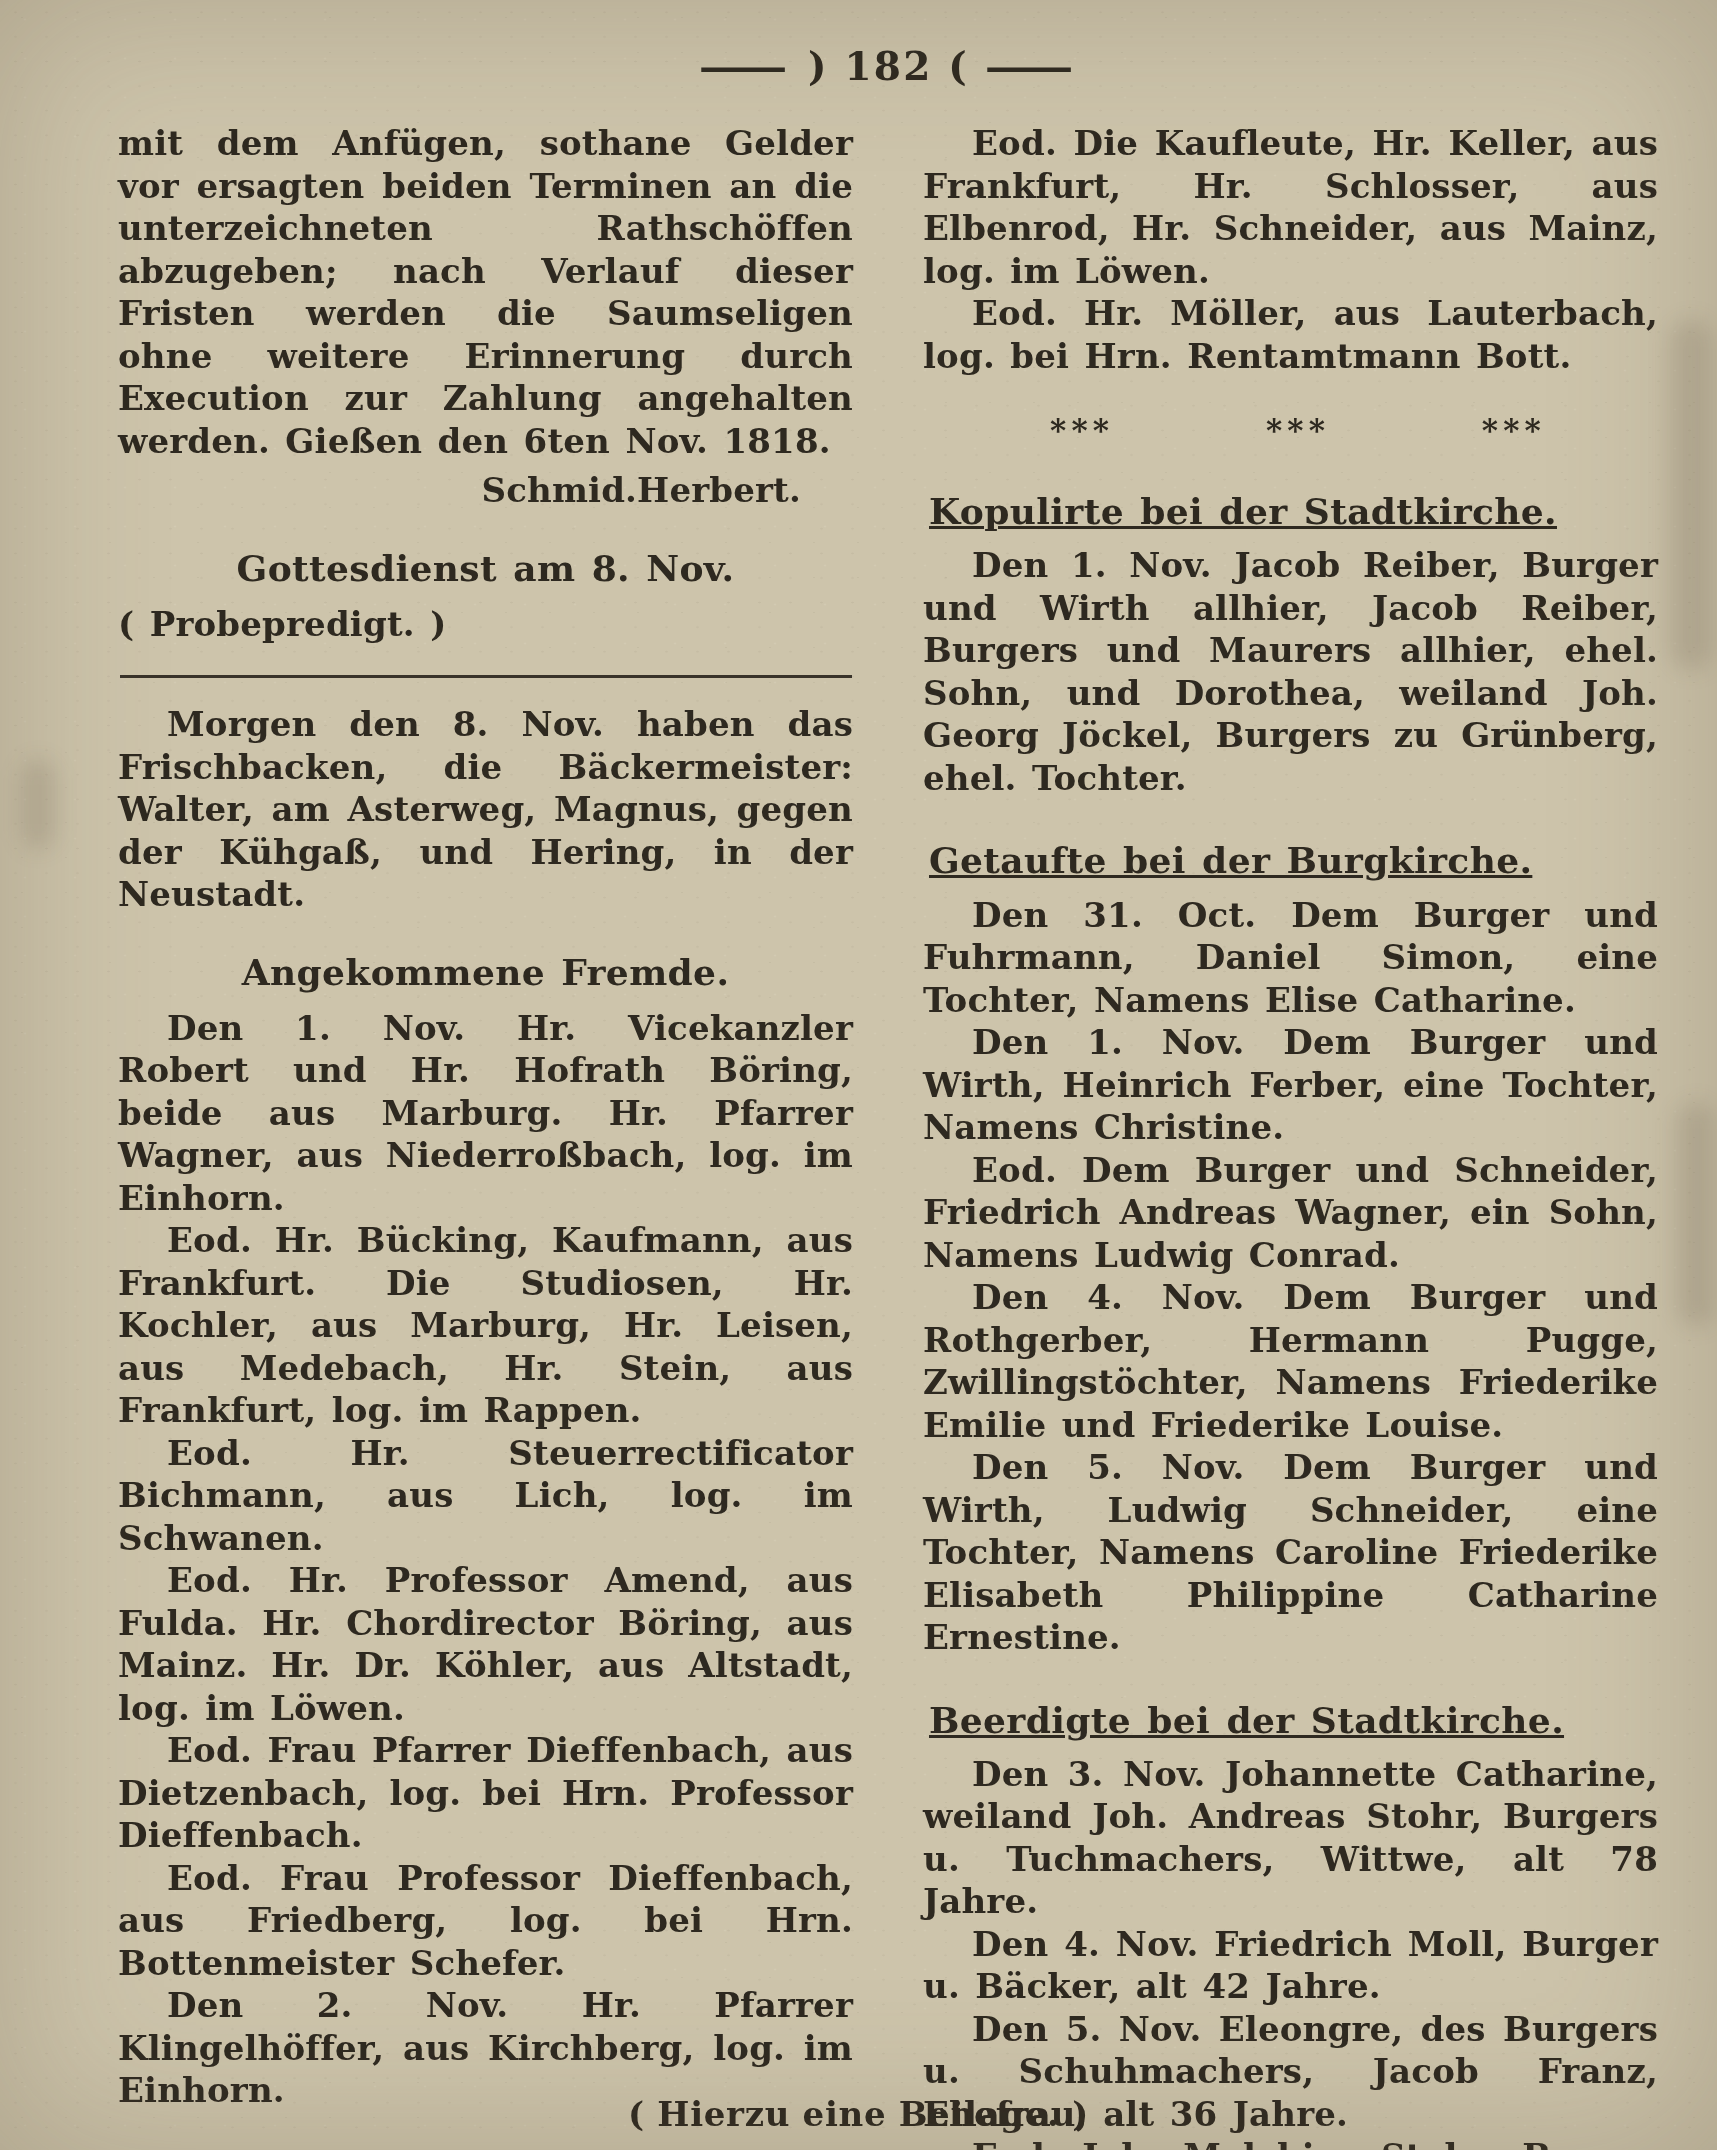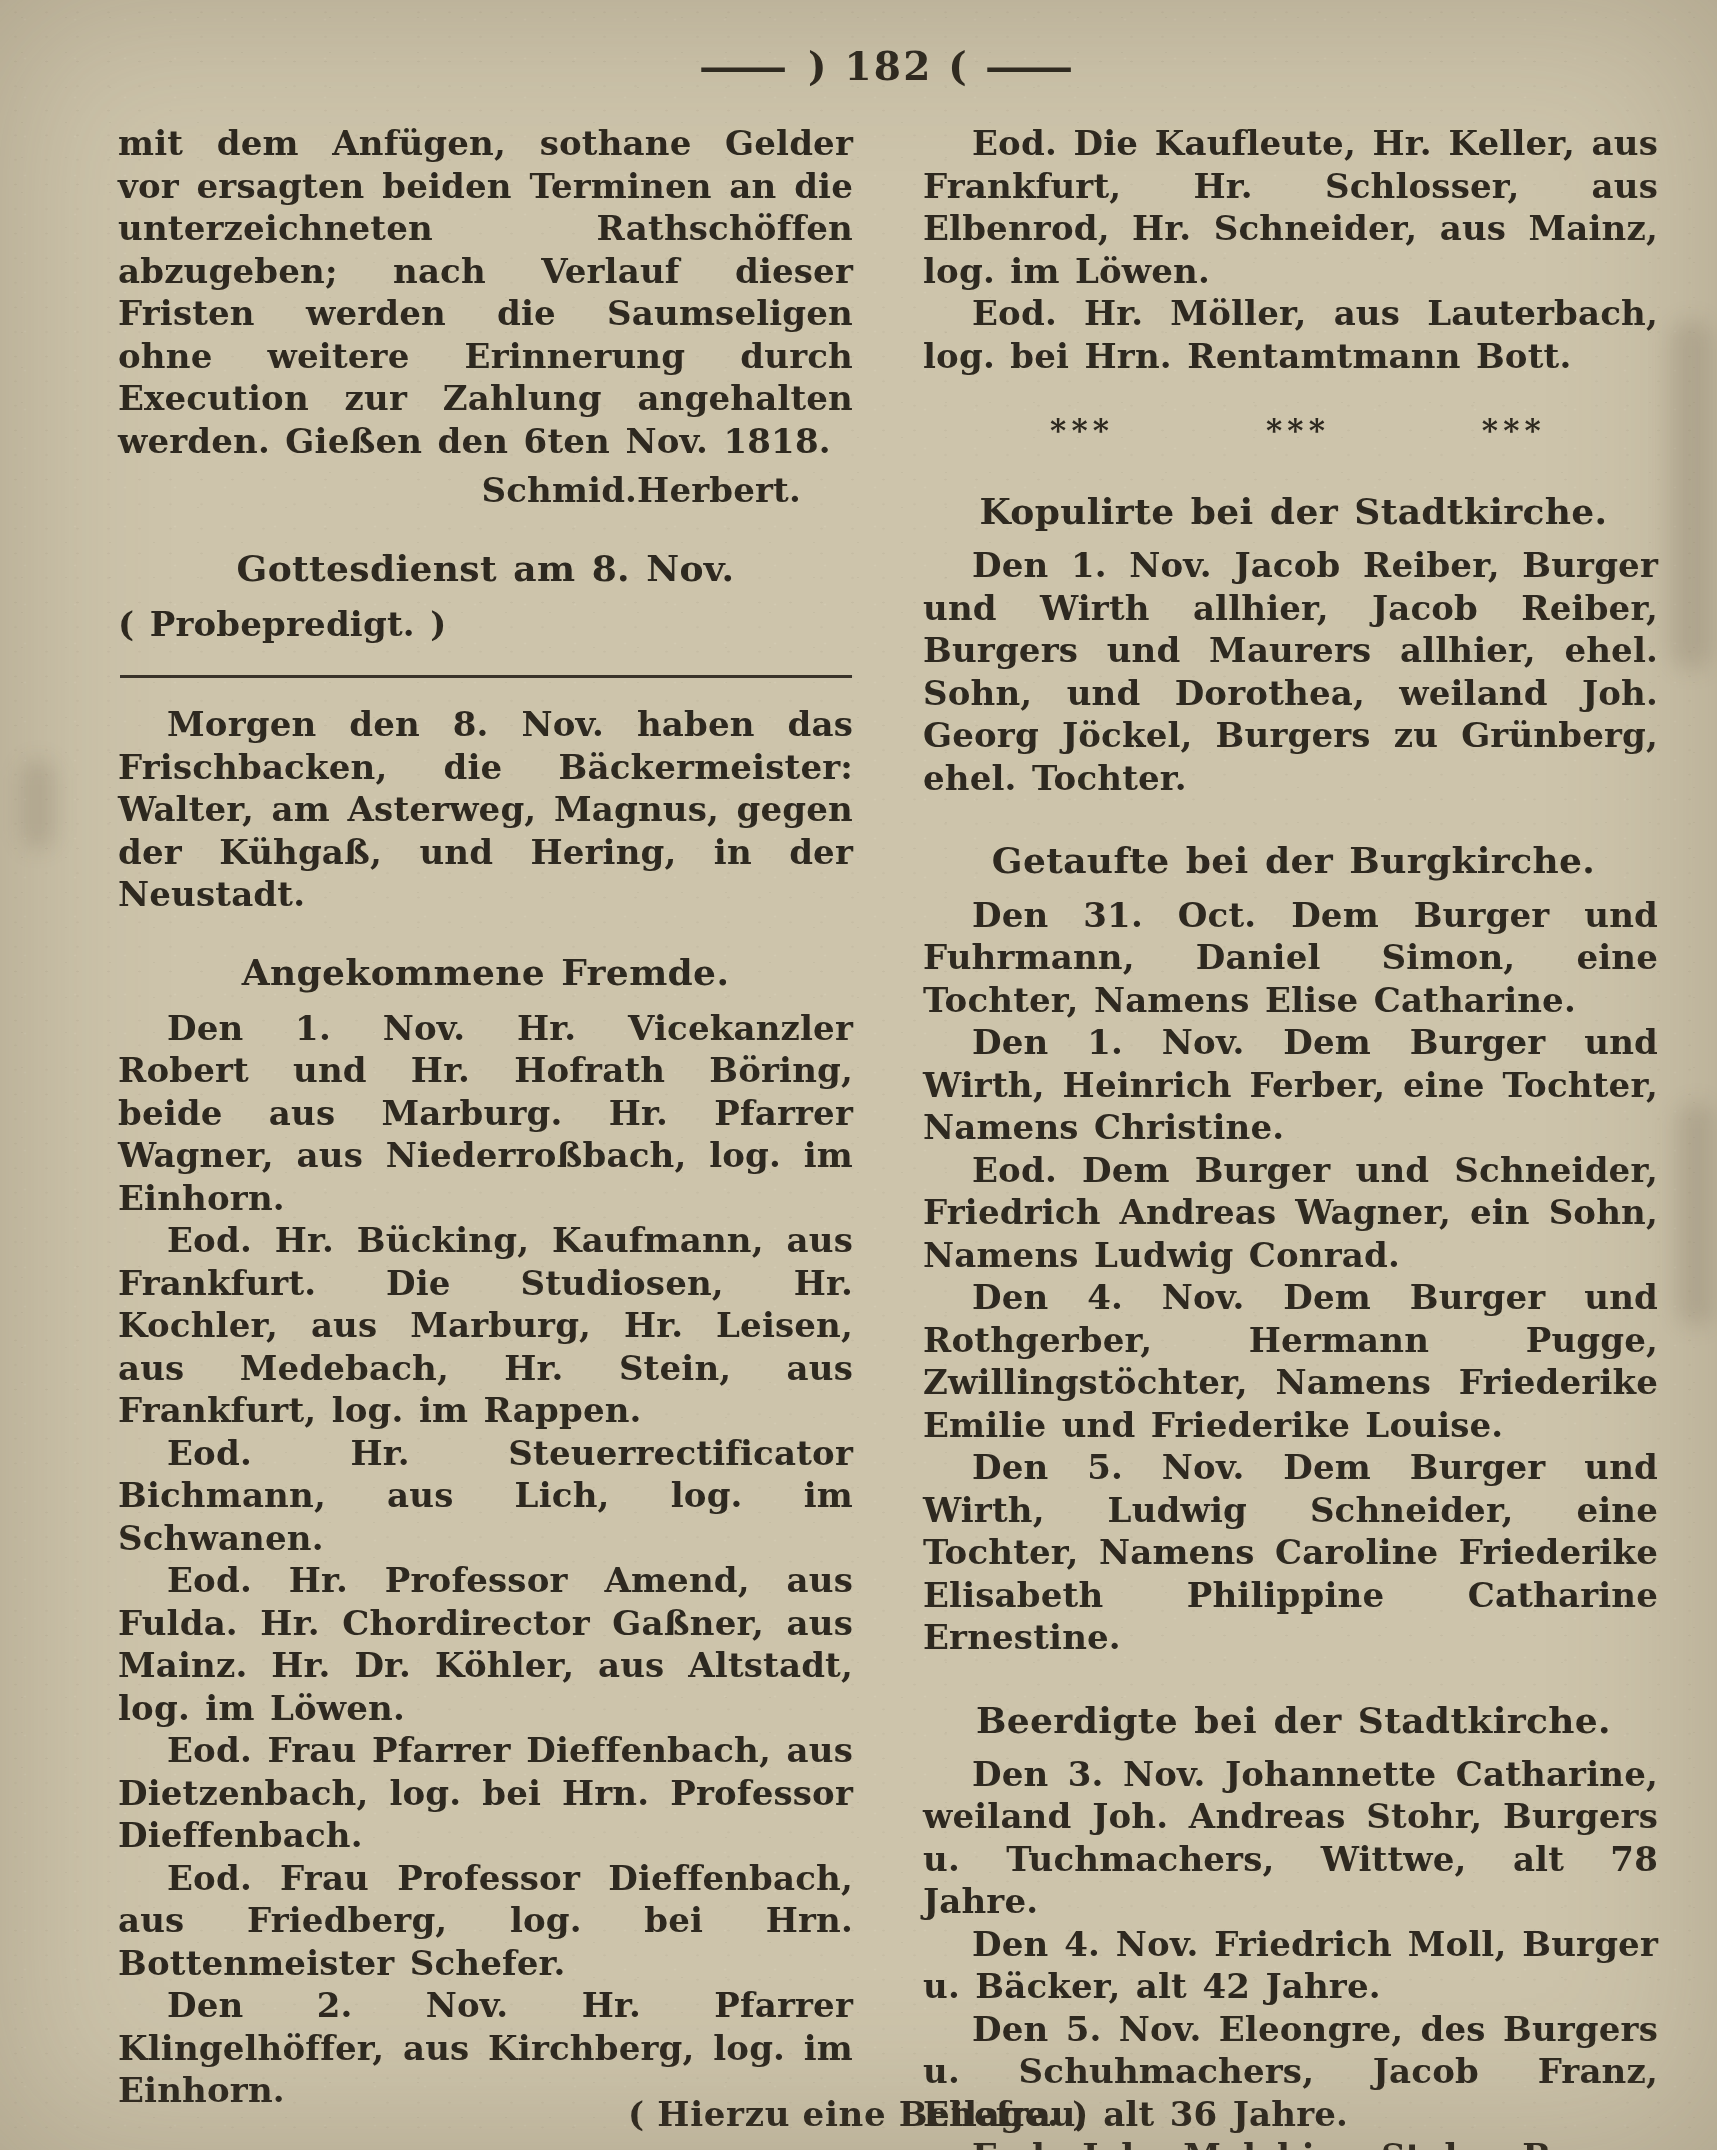--- a/index.html
+++ b/index.html
@@ -53,21 +53,21 @@
   .col p{ margin:0; }
   p.entry{ text-indent:49px; }
   p.noindent{ text-indent:0; }
   p.plainline{ text-indent:0; text-align:left; }
 
   h2{
     font-size:36px; font-weight:bold;
     margin:34px 0 12px; text-align:center;
     letter-spacing:0.01em;
   }
-  .col-right h2{ text-align:center; text-indent:6px; margin:39px 0 10.4px; }
+  .col-right h2{ text-align:left; text-indent:6px; margin:39px 0 10.4px;text-decoration:underline; }
 
   .signatures{
     display:flex; justify-content:flex-end;
     padding:7.4px 52px 0 66px;
     margin-bottom:6px;
   }
   hr.rule{
     border:none; border-top:3px solid #39332a;
     margin:30px 1.5px 25px;
   }
@@ -118,21 +118,21 @@
       <hr class="rule">
 
       <p class="entry">Morgen den 8. Nov. haben das Frischbacken, die Bäckermeister: Walter, am Asterweg, Magnus, gegen der Kühgaß, und Hering, in der Neustadt.</p>
 
       <h2>Angekommene Fremde.</h2>
 
       <div class="sec">
         <p class="entry">Den 1. Nov. Hr. Vicekanzler Robert und Hr. Hofrath Böring, beide aus Marburg.  Hr. Pfarrer Wagner, aus Niederroßbach, log. im Einhorn.</p>
         <p class="entry">Eod. Hr. Bücking, Kaufmann, aus Frankfurt.  Die Studiosen, Hr. Kochler, aus Marburg, Hr. Leisen, aus Medebach, Hr. Stein, aus Frankfurt, log. im Rappen.</p>
         <p class="entry">Eod. Hr. Steuerrectificator Bichmann, aus Lich, log. im Schwanen.</p>
-        <p class="entry">Eod. Hr. Professor Amend, aus Fulda.  Hr. Chordirector Gaßner, aus Mainz.  Hr. Dr. Köhler, aus Altstadt, log. im Löwen.</p>
+        <p class="entry">Eod. Hr. Professor Amend, aus Fulda.  Hr. Chordirector Böring, aus Mainz.  Hr. Dr. Köhler, aus Altstadt, log. im Löwen.</p>
         <p class="entry">Eod. Frau Pfarrer Dieffenbach, aus Dietzenbach, log. bei Hrn. Professor Dieffenbach.</p>
         <p class="entry">Eod. Frau Professor Dieffenbach, aus Friedberg, log. bei Hrn. Bottenmeister Schefer.</p>
         <p class="entry">Den 2. Nov. Hr. Pfarrer Klingelhöffer, aus Kirchberg, log. im Einhorn.</p>
 
       </div>
     </div>
 
     <div class="col col-right">
 
       <div class="sec">

